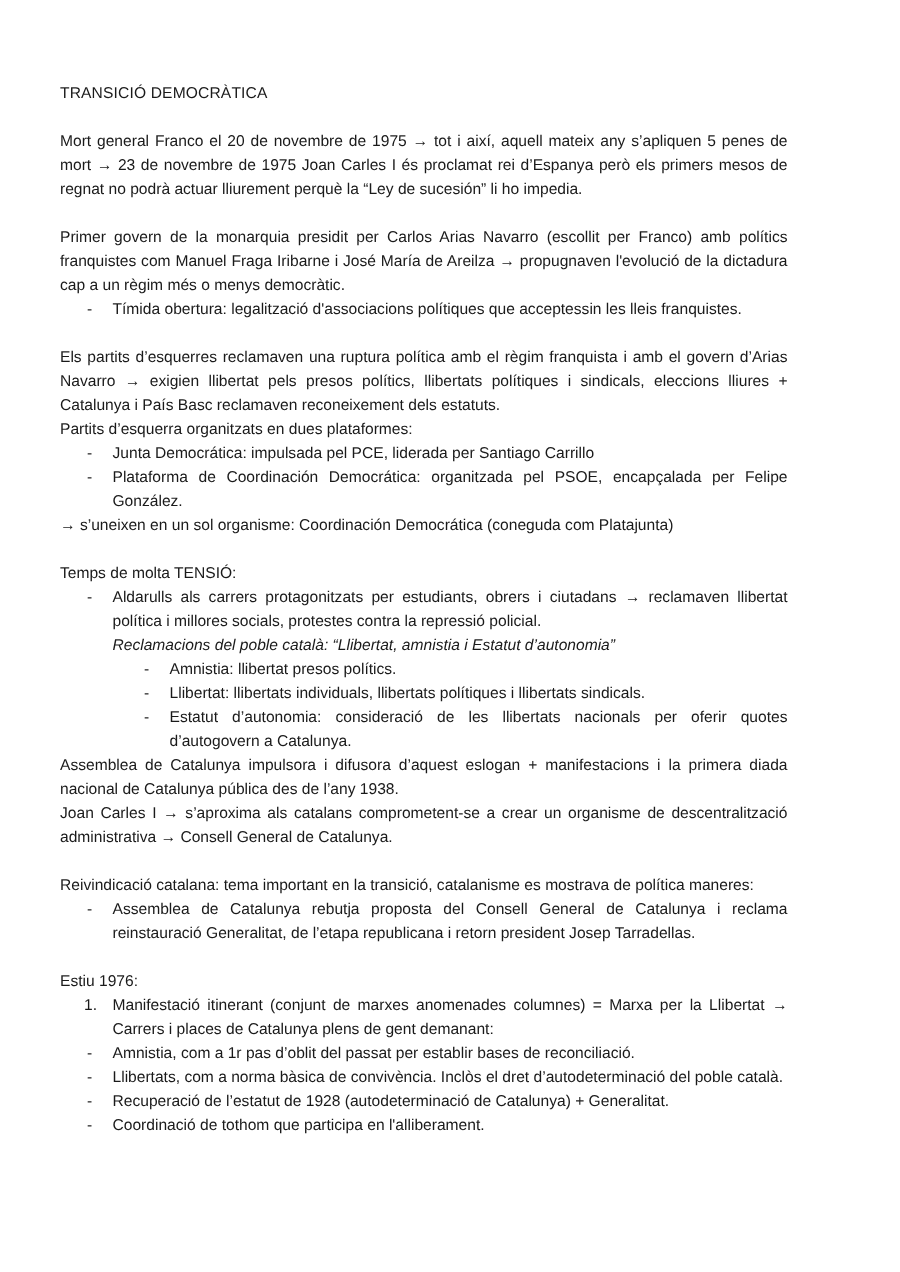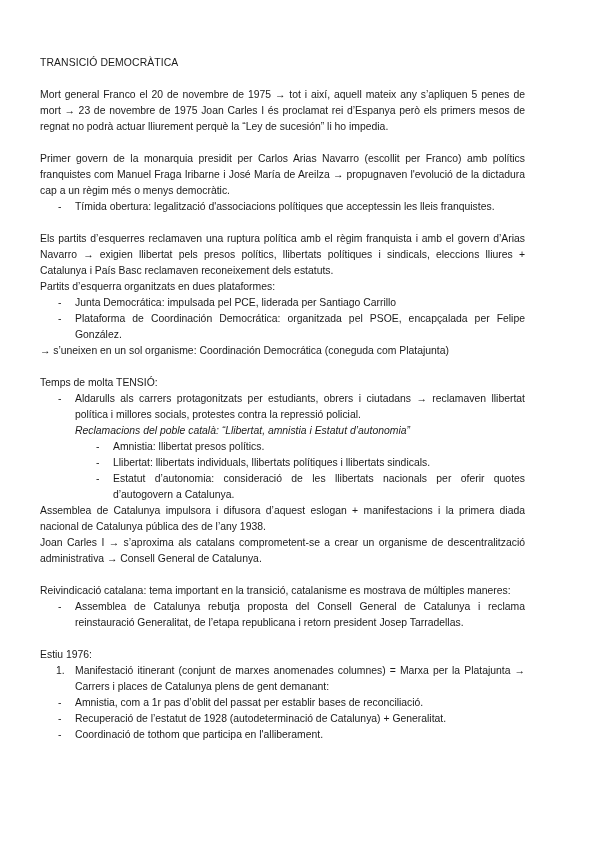--- a/index.html
+++ b/index.html
@@ -52,31 +52,32 @@
   <p class="indent-text">Reclamacions del poble català: “Llibertat, amnistia i Estatut d’autonomia”</p>
   <ul class="dash lvl2">
     <li>Amnistia: llibertat presos polítics.</li>
     <li>Llibertat: llibertats individuals, llibertats polítiques i llibertats sindicals.</li>
     <li>Estatut d’autonomia: consideració de les llibertats nacionals per oferir quotes d’autogovern a Catalunya.</li>
   </ul>
   <p>Assemblea de Catalunya impulsora i difusora d’aquest eslogan + manifestacions i la primera diada nacional de Catalunya pública des de l’any 1938.</p>
   <p>Joan Carles I → s’aproxima als catalans comprometent-se a crear un organisme de descentralització administrativa → Consell General de Catalunya.</p>
   <div class="gap"></div>
 
-  <p>Reivindicació catalana: tema important en la transició, catalanisme es mostrava de múltiples maneres:</p>
+  <p>Reivindicació catalana: tema important en la transició, catalanisme es mostrava de política maneres:</p>
   <ul class="dash">
     <li>Assemblea de Catalunya rebutja proposta del Consell General de Catalunya i reclama reinstauració Generalitat, de l’etapa republicana i retorn president Josep Tarradellas.</li>
   </ul>
   <div class="gap"></div>
 
   <p>Estiu 1976:</p>
   <ol class="num">
     <li>
       <span class="marker">1.</span>
-      <span>Manifestació itinerant (conjunt de marxes anomenades columnes) = Marxa per la Platajunta → Carrers i places de Catalunya plens de gent demanant:</span>
+      <span>Manifestació itinerant (conjunt de marxes anomenades columnes) = Marxa per la Llibertat → Carrers i places de Catalunya plens de gent demanant:</span>
     </li>
   </ol>
   <ul class="dash">
     <li>Amnistia, com a 1r pas d’oblit del passat per establir bases de reconciliació.</li>
+    <li>Llibertats, com a norma bàsica de convivència. Inclòs el dret d’autodeterminació del poble català.</li>
     <li>Recuperació de l’estatut de 1928 (autodeterminació de Catalunya) + Generalitat.</li>
     <li>Coordinació de tothom que participa en l'alliberament.</li>
   </ul>
 </div>
 
 </body></html>

